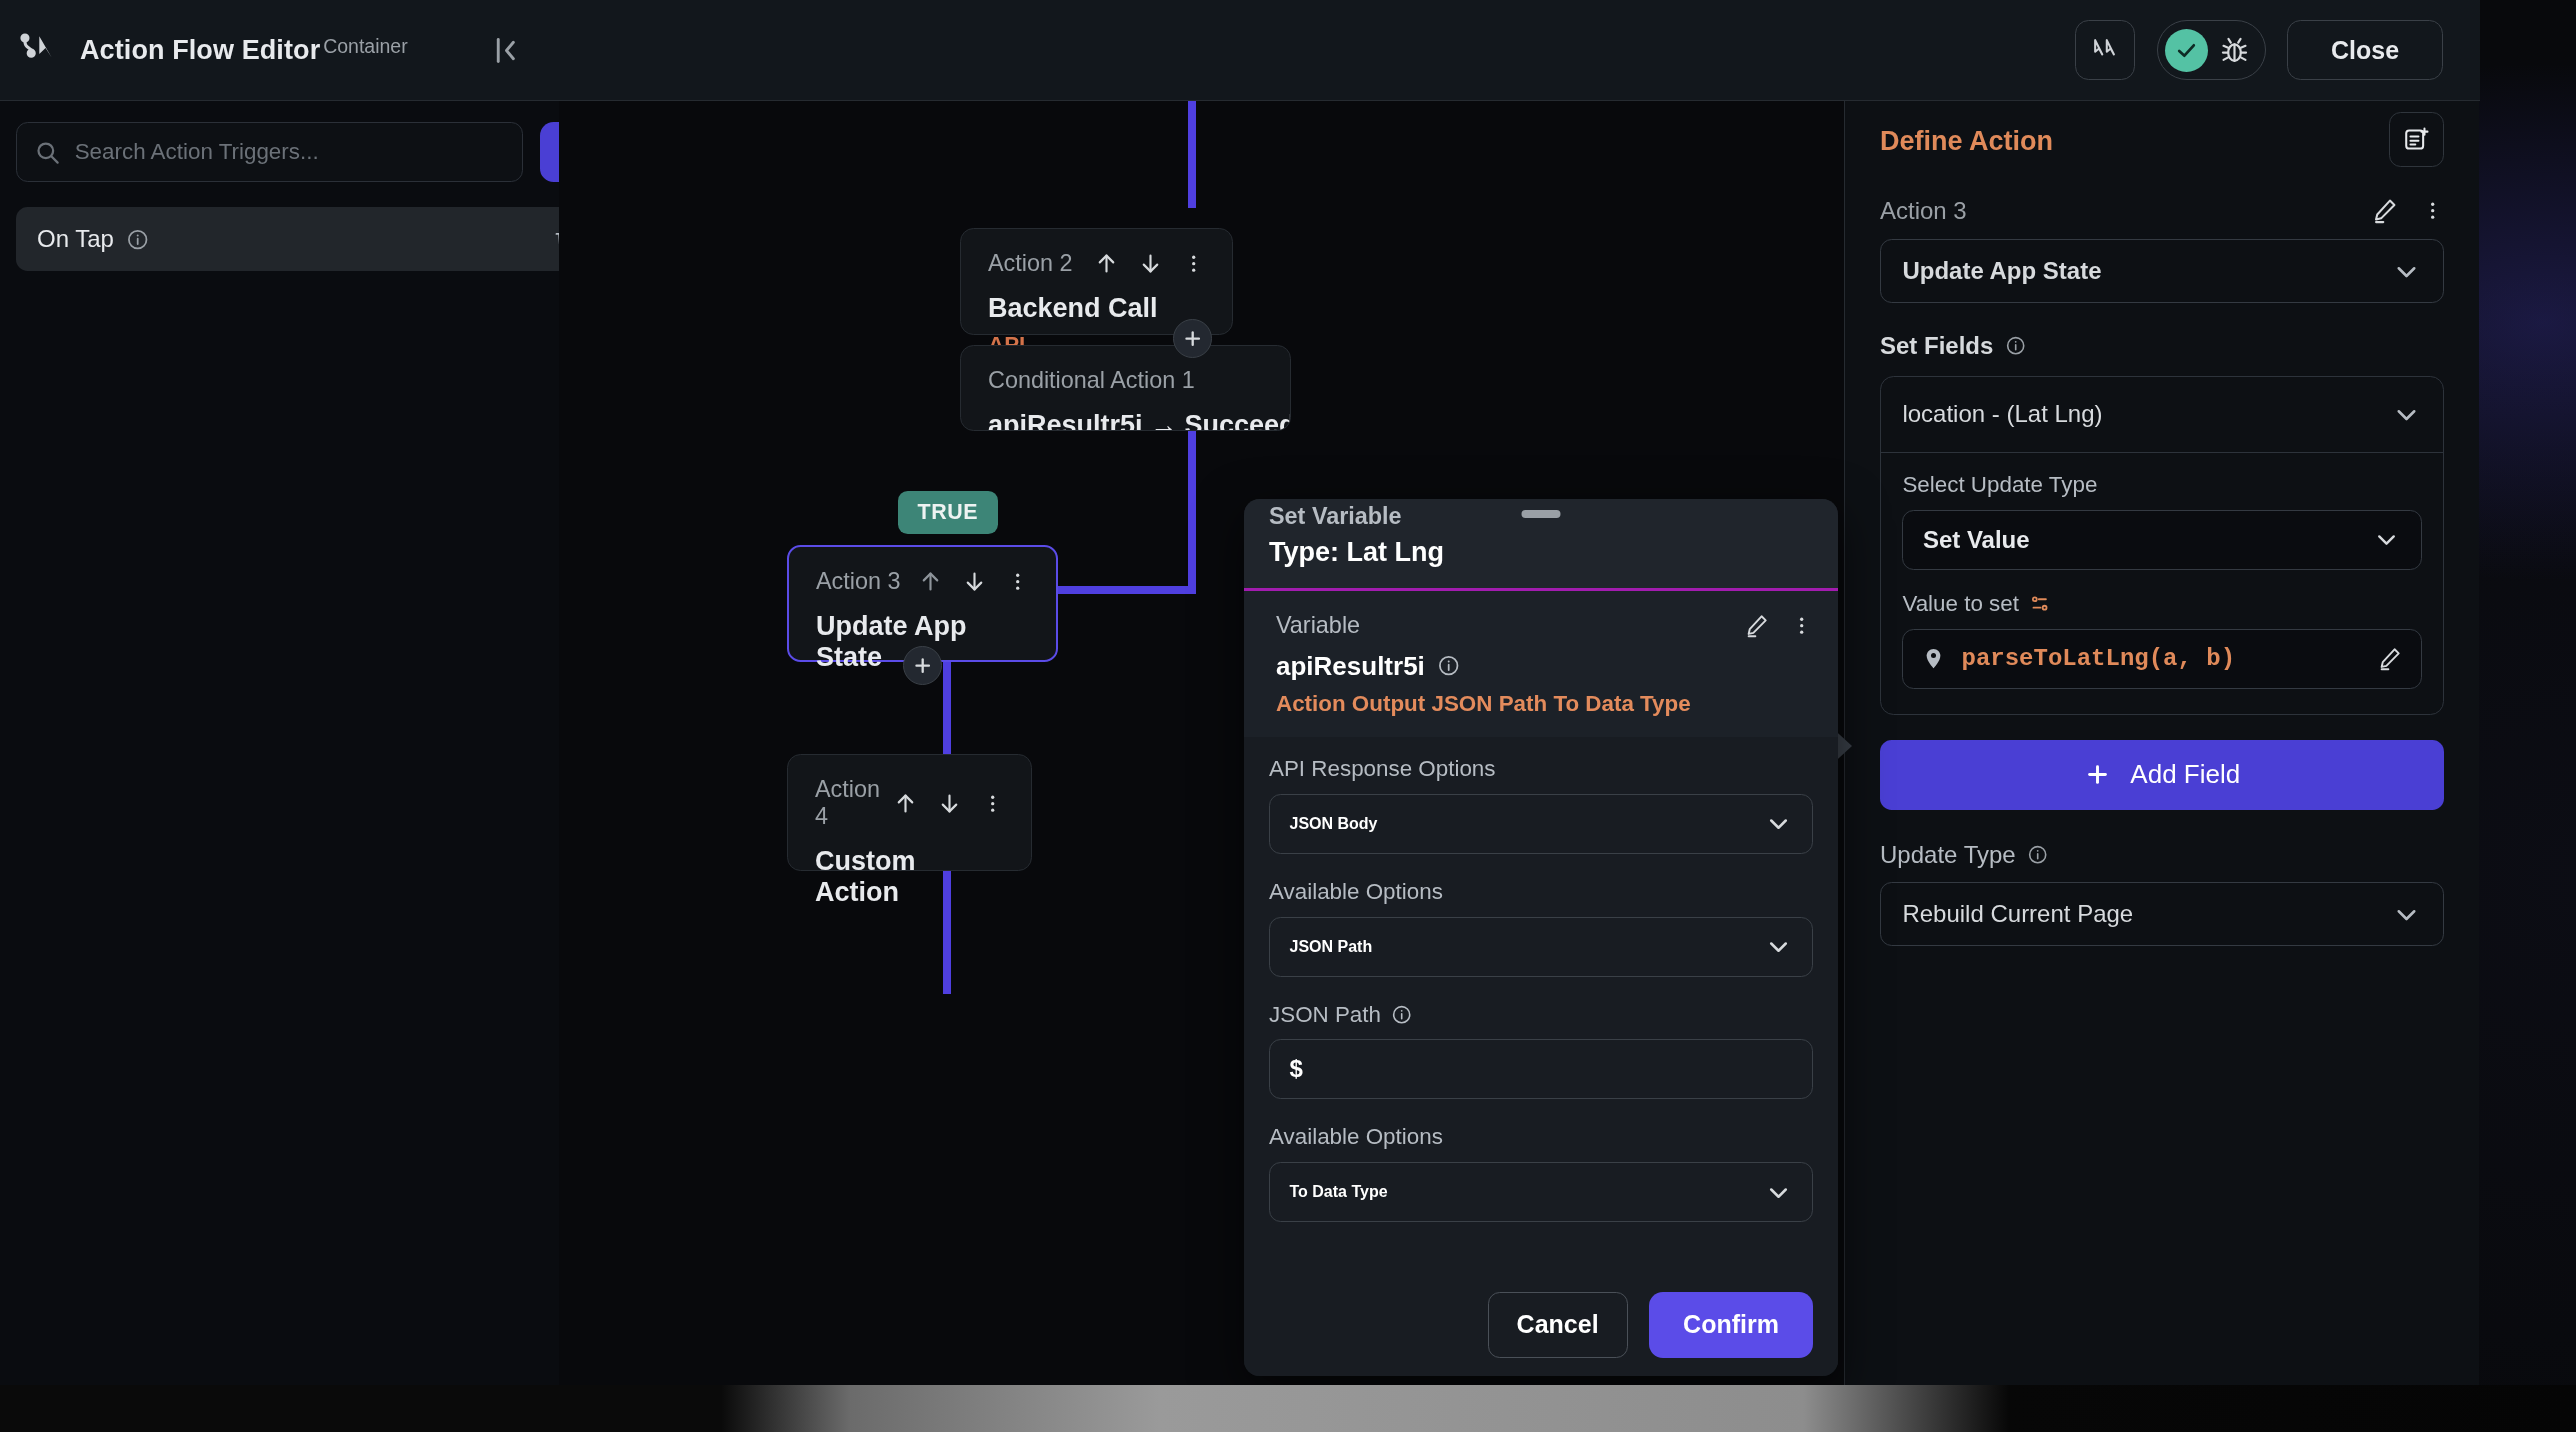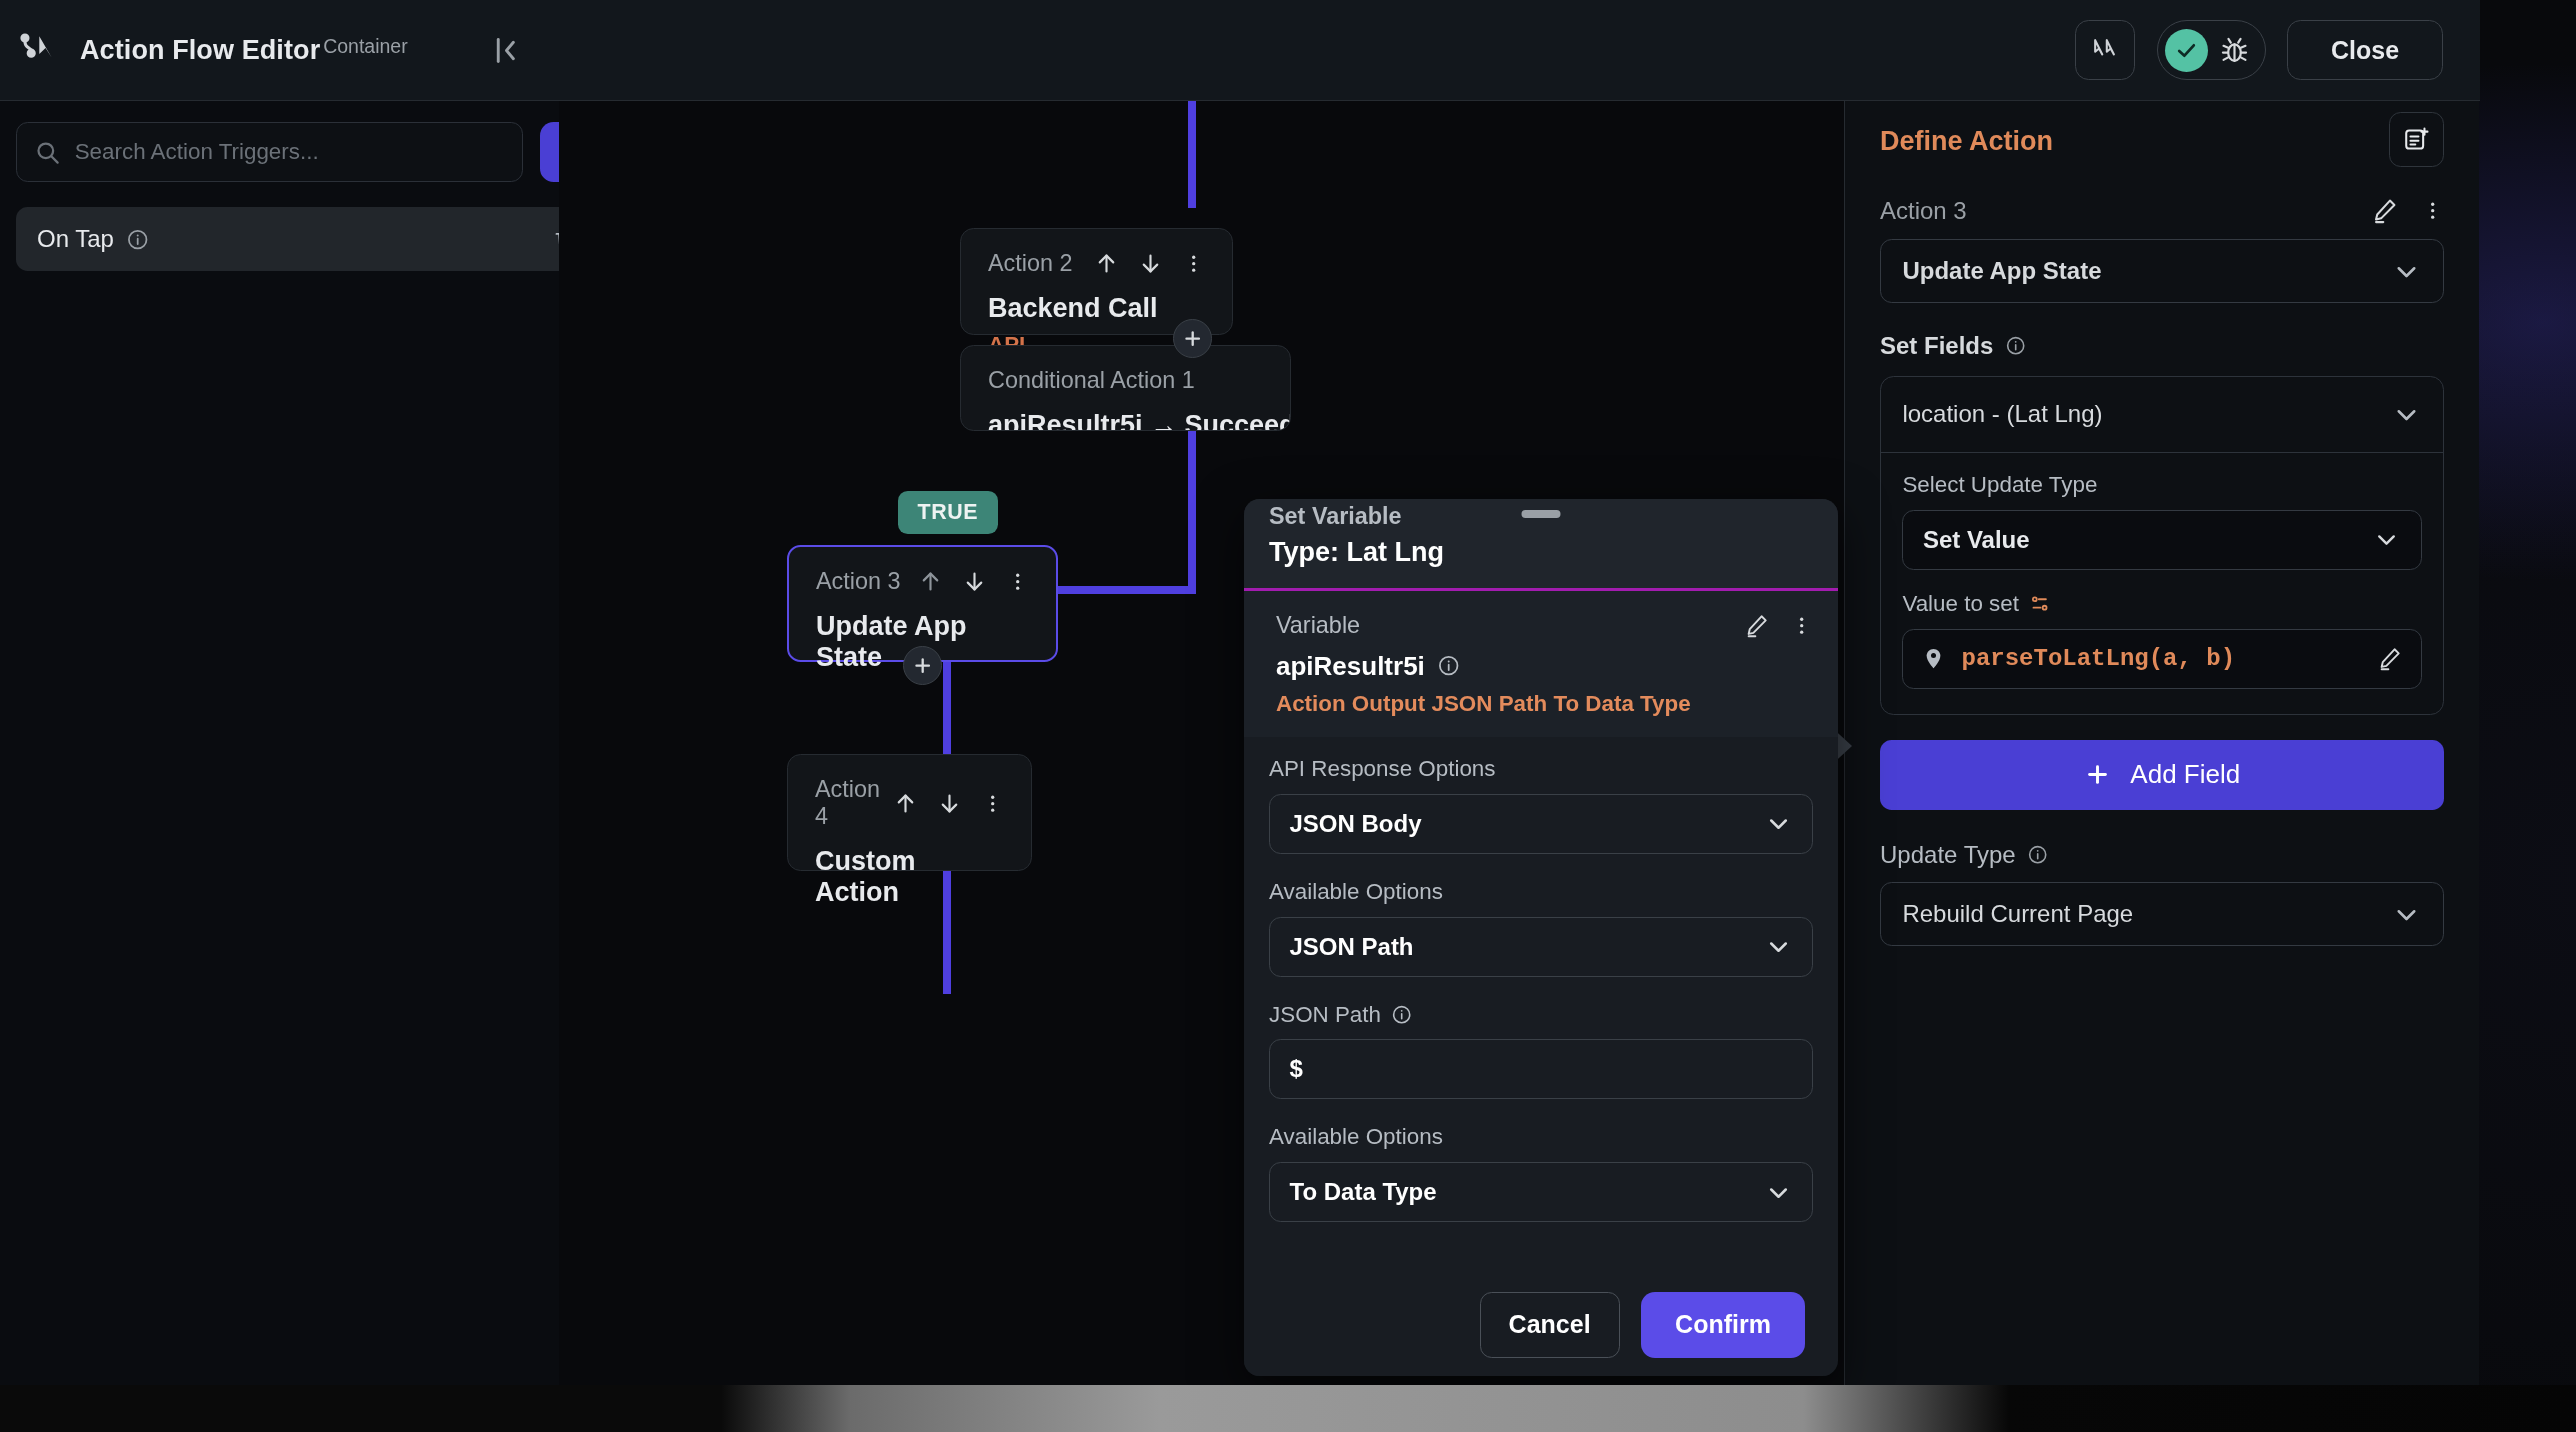--- a/index.html
+++ b/index.html
@@ -133,29 +133,29 @@
   .var-tools { margin-left: auto; display: flex; align-items: center; gap: 19.5px; }
   .var-name { margin-top: 11.7px; font-size: 26px; font-weight: 700; color: #ffffff; display: flex; align-items: center; gap: 11.7px;}
   .var-desc { margin-top: 9.7px; font-size: 22.4px; font-weight: 700; color: #e38b5c; }
   .modal-body { padding: 19.5px 25px 0 25px; }
   .fgroup { margin-bottom: 25px; }
   .flabel { font-size: 22.4px; color: #b6bcc3; display: flex; align-items: center; gap: 9.7px; margin-bottom: 11.7px;}
   .fselect {
     height: 60px; border: 1px solid #3a4047; border-radius: 11.7px; background: transparent;
     display: flex; align-items: center; padding: 0 19.5px; cursor: pointer;
   }
-  .fselect span { font-size: 24px; font-weight: 700; color: #ffffff; }
+  .fselect span { font-size: 16px; font-weight: 700; color: #ffffff; }
   .fselect .chev { margin-left: auto; }
   .finput {
     height: 60px; border: 1px solid #3a4047; border-radius: 11.7px; background: transparent;
     display: flex; align-items: center; padding: 0 19.5px;
   }
   .finput span { font-size: 24px; font-weight: 700; color: #ffffff; }
   .modal-foot {
-    position: absolute; left: 0; right: 8px; bottom: 0; height: 103px;
+    position: absolute; left: 0; right: 0; bottom: 0; height: 103px;
     background: #181c22; display: flex; align-items: center; justify-content: flex-end;
     gap: 21.4px; padding-right: 25px;
   }
   .btn-cancel {
     min-width: 140px; height: 66px; border: 1px solid #4a5058; border-radius: 11.7px;
     display: flex; align-items: center; justify-content: center;
     color: #ffffff; font-size: 25px; font-weight: 700; cursor: pointer; background: transparent;
   }
   .btn-confirm {
     min-width: 164px; height: 66px; border-radius: 14px; background: #5b4ce8;

